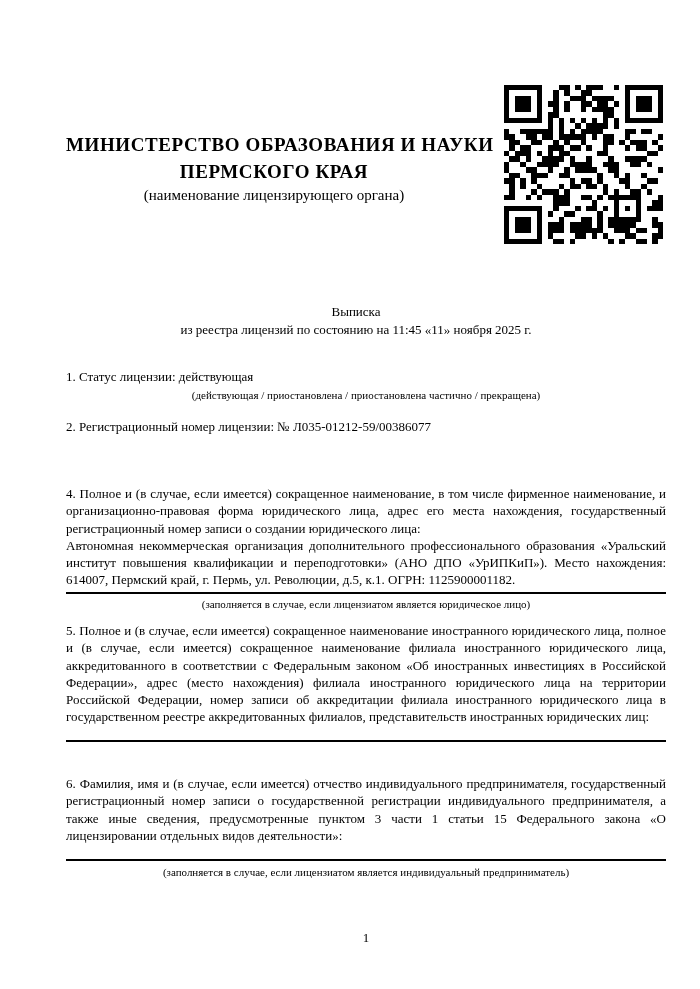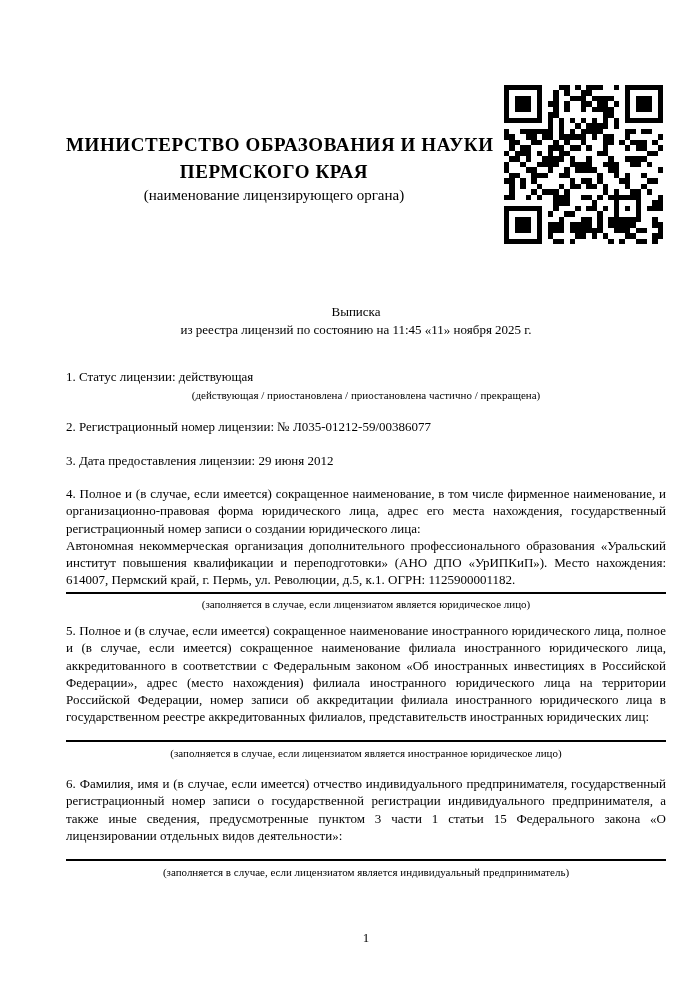--- a/index.html
+++ b/index.html
@@ -516,36 +516,32 @@
 
   <div class="item" style="top:368px">
     <p>1. Статус лицензии: действующая</p>
     <div class="caption" style="margin-top:4px">(действующая / приостановлена / приостановлена частично / прекращена)</div>
   </div>
 
   <div class="item" style="top:418px">
     <p>2. Регистрационный номер лицензии: № Л035-01212-59/00386077</p>
   </div>
 
-  <div class="item" style="top:452px">
-    <p>3. Дата предоставления лицензии: 29 июня 2012</p>
-  </div>
 
   <div class="item" style="top:485px">
     <p class="just">4. Полное и (в случае, если имеется) сокращенное наименование, в том числе фирменное наименование, и организационно-правовая форма юридического лица, адрес его места нахождения, государственный регистрационный номер записи о создании юридического лица:</p>
     <p class="just">Автономная некоммерческая организация дополнительного профессионального образования «Уральский институт повышения квалификации и переподготовки» (АНО ДПО «УрИПКиП»). Место нахождения: 614007, Пермский край, г. Пермь, ул. Революции, д.5, к.1. ОГРН: 1125900001182.</p>
     <div class="rule" style="margin-top:3px"></div>
     <div class="caption" style="margin-top:4px">(заполняется в случае, если лицензиатом является юридическое лицо)</div>
   </div>
 
   <div class="item" style="top:622px">
     <p class="just">5. Полное и (в случае, если имеется) сокращенное наименование иностранного юридического лица, полное и (в случае, если имеется) сокращенное наименование филиала иностранного юридического лица, аккредитованного в соответствии с Федеральным законом «Об иностранных инвестициях в Российской Федерации», адрес (место нахождения) филиала иностранного юридического лица на территории Российской Федерации, номер записи об аккредитации филиала иностранного юридического лица в государственном реестре аккредитованных филиалов, представительств иностранных юридических лиц:</p>
     <p class="just"></p>
     <div class="rule" style="margin-top:14px"></div>
-    <div class="caption" style="margin-top:5px">(заполняется в случае, если лицензиатом является иностранное юридическое лицо)</div>
   </div>
 
   <div class="item" style="top:775px">
     <p class="just">6. Фамилия, имя и (в случае, если имеется) отчество индивидуального предпринимателя, государственный регистрационный номер записи о государственной регистрации индивидуального предпринимателя, а также иные сведения, предусмотренные пунктом 3 части 1 статьи 15 Федерального закона «О лицензировании отдельных видов деятельности»:</p>
     <p class="just"></p>
     <div class="rule" style="margin-top:15px"></div>
     <div class="caption" style="margin-top:5px">(заполняется в случае, если лицензиатом является индивидуальный предприниматель)</div>
   </div>
 
 

